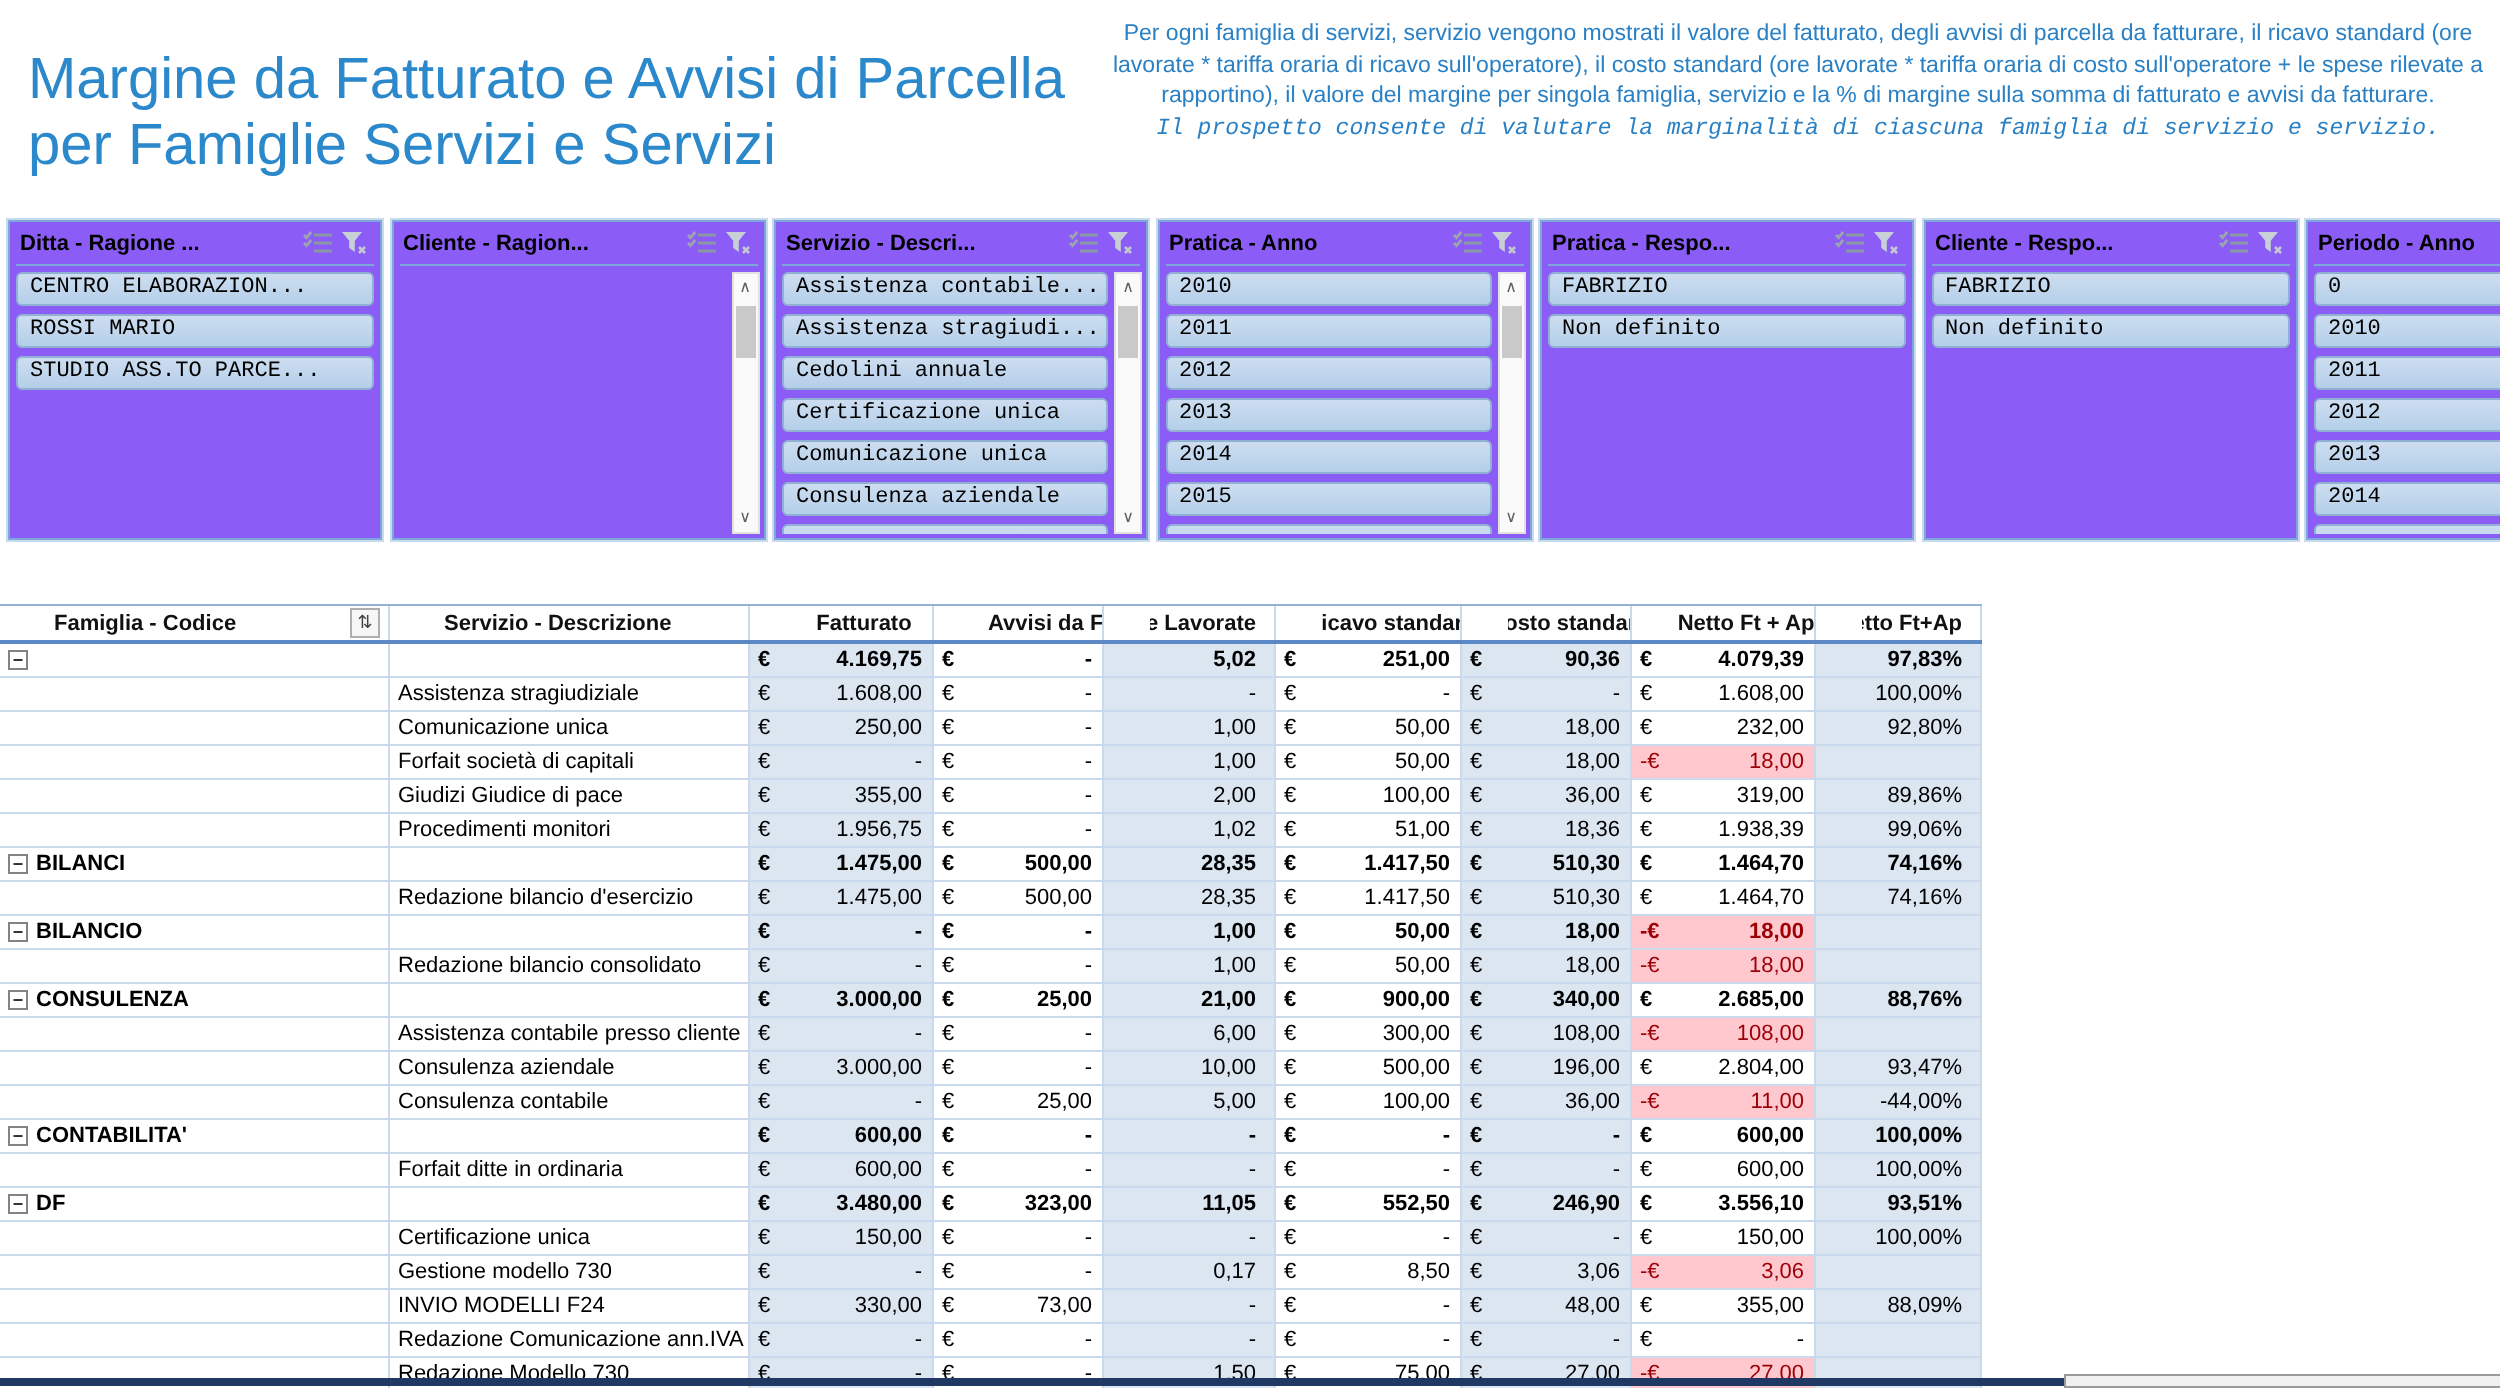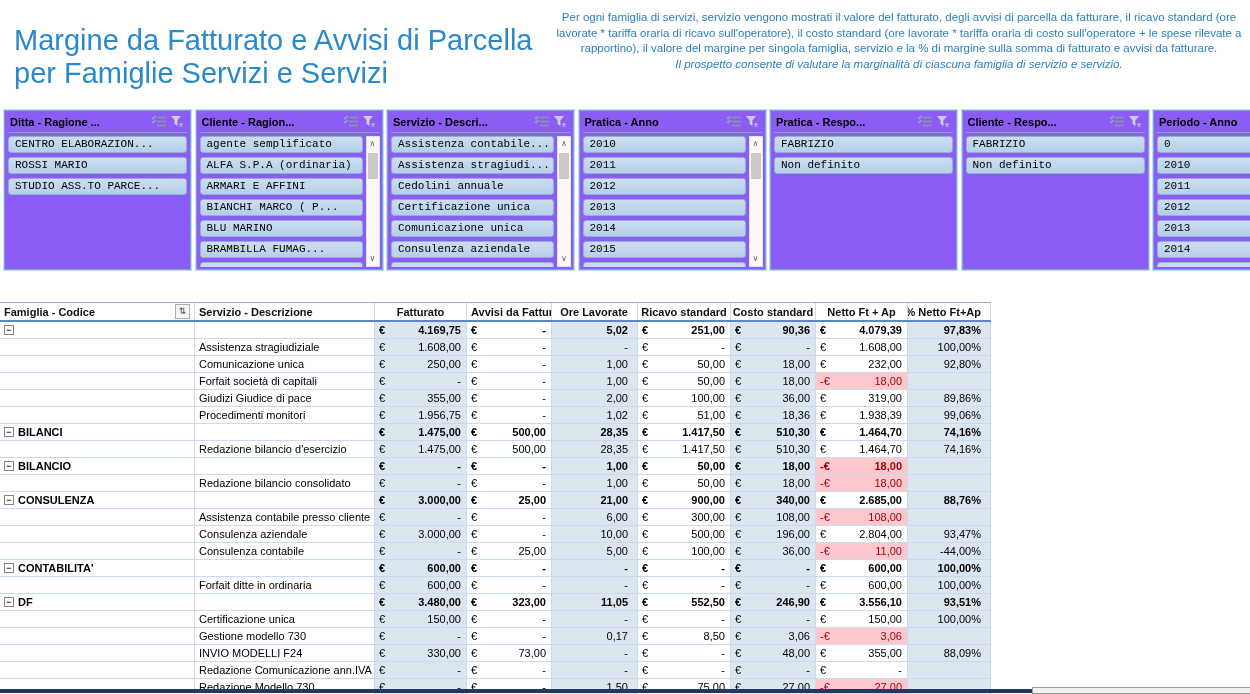--- a/index.html
+++ b/index.html
@@ -4,21 +4,21 @@
 <style>
   * { box-sizing: border-box; margin: 0; padding: 0; }
   html,body { width:1250px; height:694px; overflow:hidden; background:#fff;
     font-family:"Liberation Sans", sans-serif; }
 
   
   .page-title { position:absolute; left:14px; top:24px; width:530px;
     font-size:29px; line-height:33px; color:#2b88cb; font-weight:400; }
   .page-desc { position:absolute; left:550px; top:10px; width:698px;
     font-size:11.5px; line-height:15.5px; color:#2980c4;text-align:center; }
-  .page-desc .note { font-style:italic; }
+  .page-desc .note { font-style:italic;font-family:Liberation Mono, monospace; }
 
   
   .slicer-row { position:absolute; left:4px; top:110px; display:flex; gap:4.5px; }
   .slicer { width:187px; height:160px; background:#8b5cf6; border:1px solid #7da7d8;
     outline:1px solid #c8daee; position:relative; padding:2px 3px; }
   .slicer-header { height:20px; display:flex; align-items:center;
     border-bottom:1px solid #7da7d8; padding:0 1px 2px 2px; }
   .slicer-title { font-size:11px; font-weight:bold; color:#000; white-space:nowrap;
     overflow:hidden; flex:1; }
   .slicer-btn { width:18px; height:15px; display:flex; align-items:center;
@@ -39,21 +39,21 @@
     background:#c9c9c9; }
 
   
   .pivot { position:absolute; left:0; top:302px; width:991px; font-size:11px;
     border-top:1px solid #95b3d7; }
   .tr { display:grid; grid-template-columns:195px 180px 92px 85px 86px 93px 85px 92px 83px;
     height:17px; border-bottom:1px solid #cbd9ec; }
   .tr.head { height:19px; border-bottom:2px solid #5c88c5; font-weight:bold; }
   .td { border-right:1px solid #cbd9ec; overflow:hidden; white-space:nowrap;
     display:flex; align-items:center; padding:0 4px; color:#000; }
-  .tr.head .td { color:#111; }
+  .tr.head .td { color:#111;margin-left:23px; }
   .td.fill { background:#dce6f1; }
   .td.cur { justify-content:space-between; padding:0 5px 0 4px; }
   .td.num { justify-content:flex-end; padding-right:9px;text-align:right; }
   .td.ctr { justify-content:center; }
   .td.neg { background:#ffc7ce; color:#9c0006; }
   .tr.total { font-weight:bold; }
   .collapse-box { width:10px; height:10px; flex:none; margin-right:4px;
     border:1px solid #838383; background:#fff; font-size:9px; line-height:8px;
     text-align:center; color:#333; }
   .sort-btn { margin-left:auto; width:15px; height:15px; border:1px solid #aeaeae;
@@ -112,29 +112,20 @@
             </g>
           </svg>
         </div>
         <div class="slicer-btn">
           <svg width="14" height="13" viewBox="0 0 14 13">
             <path d="M1 1h10l-3.6 4.4V11L4.6 9V5.4Z" fill="#c9cfd6"></path>
             <path d="M9.5 8.5l3 3M12.5 8.5l-3 3" stroke="#c3c9d0" stroke-width="1.3"></path>
           </svg>
         </div>
       </div>
-      <div class="slicer-body has-scroll">
-        <div class="slicer-item">agente semplificato</div>
-        <div class="slicer-item">ALFA S.P.A (ordinaria)</div>
-        <div class="slicer-item">ARMARI E AFFINI</div>
-        <div class="slicer-item">BIANCHI MARCO ( P...</div>
-        <div class="slicer-item">BLU MARINO</div>
-        <div class="slicer-item">BRAMBILLA FUMAG...</div>
-        <div class="slicer-item ghost"> </div>
-      </div>
       <div class="sl-scrollbar">
         <div class="sl-arrow up">∧</div>
         <div class="sl-thumb"></div>
         <div class="sl-arrow down">∨</div>
       </div>
     </div>
     <div class="slicer">
       <div class="slicer-header">
         <div class="slicer-title">Servizio - Descri...</div>
         <div class="slicer-btn">

